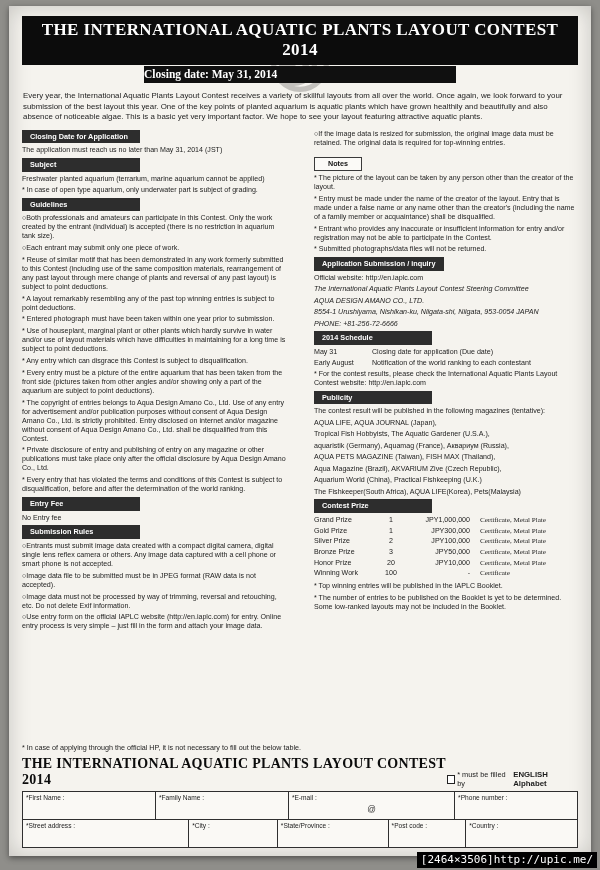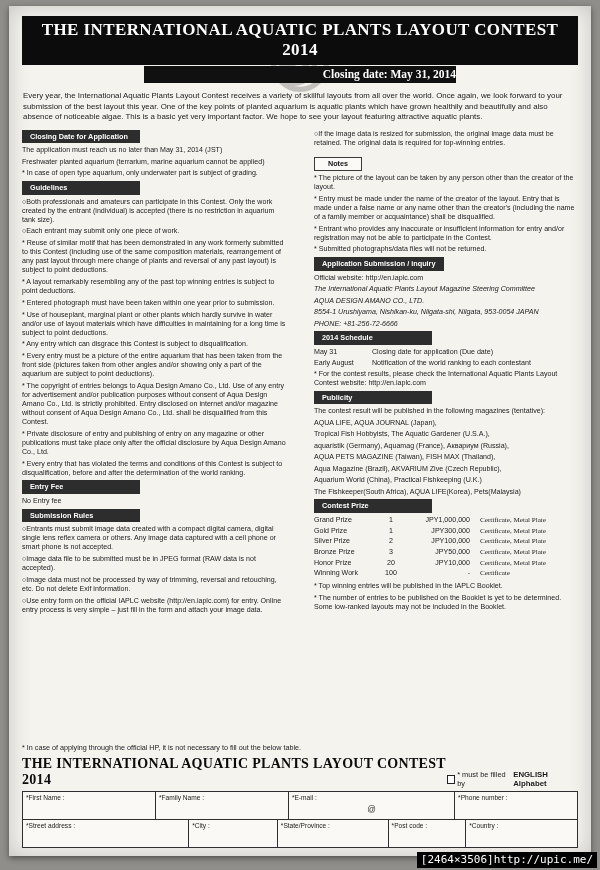--- a/index.html
+++ b/index.html
@@ -23,21 +23,21 @@
   .swirl{position:absolute;left:50%;top:14px;transform:translateX(-50%);z-index:1;opacity:.55;}
   .title-bar{
     position:relative;z-index:2;
     background:#0c0c0c;color:#fff;text-align:center;
     font-family:"Liberation Serif",serif;font-weight:bold;
     font-size:17px;letter-spacing:.4px;
     padding:4px 0 5px;
   }
   .closing-bar{
     position:relative;z-index:2;
-    background:#101010;color:#fff;text-align:right;
+    background:#101010;color:#fff;text-align:left;
     font-family:"Liberation Serif",serif;font-weight:bold;
     font-size:11.5px;width:312px;margin:1px auto 0;
     padding:2px 0 3px;
   }
   .intro{
     position:relative;z-index:2;
     font-size:7.9px;line-height:1.33;margin:8px 1px 7px;color:#222;
   }
   
   .columns{display:flex;gap:28px;flex:1;min-height:0;}
@@ -104,20 +104,21 @@
     <div class="closing-bar">Closing date: May 31, 2014</div>
     <div class="intro">Every year, the International Aquatic Plants Layout Contest receives a variety of skillful layouts from all over the world. Once again, we look forward to your submission of the best layout this year. One of the key points of planted aquarium is aquatic plants which have grown healthily and beautifully and also absence of noticeable algae. This is a basic yet very important factor. We hope to see your layout featuring attractive aquatic plants.</div>
   </div>
 
   <div class="columns">
 
     <div class="col first">
       <div class="sec-header">Closing Date for Application</div>
       <div class="body-line">The application must reach us no later than May 31, 2014 (JST)</div>
 
+      <div><div class="sec-header">Subject</div></div>
       <div class="body-line">Freshwater planted aquarium (terrarium, marine aquarium cannot be applied)</div>
       <div class="body-line">* In case of open type aquarium, only underwater part is subject of grading.</div>
 
       <div><div class="sec-header">Guidelines</div></div>
       <div>
           <div class="li">○Both professionals and amateurs can participate in this Contest. Only the work created by the entrant (individual) is accepted (there is no restriction in aquarium tank size).</div>
           <div class="li">○Each entrant may submit only one piece of work.</div>
           <div class="li">* Reuse of similar motif that has been demonstrated in any work formerly submitted to this Contest (including use of the same composition materials, rearrangement of any past layout through mere change of plants and reversal of any past layout) is subject to point deductions.</div>
           <div class="li">* A layout remarkably resembling any of the past top winning entries is subject to point deductions.</div>
           <div class="li">* Entered photograph must have been taken within one year prior to submission.</div>
@@ -147,21 +148,21 @@
       <div><div class="notes-box">Notes</div></div>
       <div>
           <div class="li">* The picture of the layout can be taken by any person other than the creator of the layout.</div>
           <div class="li">* Entry must be made under the name of the creator of the layout. Entry that is made under a false name or any name other than the creator's (including the name of a family member or acquaintance) shall be disqualified.</div>
           <div class="li">* Entrant who provides any inaccurate or insufficient information for entry and/or registration may not be able to participate in the Contest.</div>
           <div class="li">* Submitted photographs/data files will not be returned.</div>
         </div>
 
       <div><div class="sec-header">Application Submission / inquiry</div></div>
       <div class="body-line">Official website: http://en.iaplc.com</div>
-      <div class="body-line italic">The International Aquatic Plants Layout Magazine Steering Committee</div>
+      <div class="body-line italic">The International Aquatic Plants Layout Contest Steering Committee</div>
       <div class="body-line italic">AQUA DESIGN AMANO CO., LTD.</div>
       <div class="body-line italic">8554-1 Urushiyama, Nishikan-ku, Niigata-shi, Niigata, 953-0054 JAPAN</div>
       <div class="body-line italic">PHONE: +81-256-72-6666</div>
 
       <div><div class="sec-header">2014 Schedule</div></div>
       <div class="sched-row">
         <span>May 31</span>
         <span>Closing date for application (Due date)</span>
       </div>
       <div class="sched-row">

